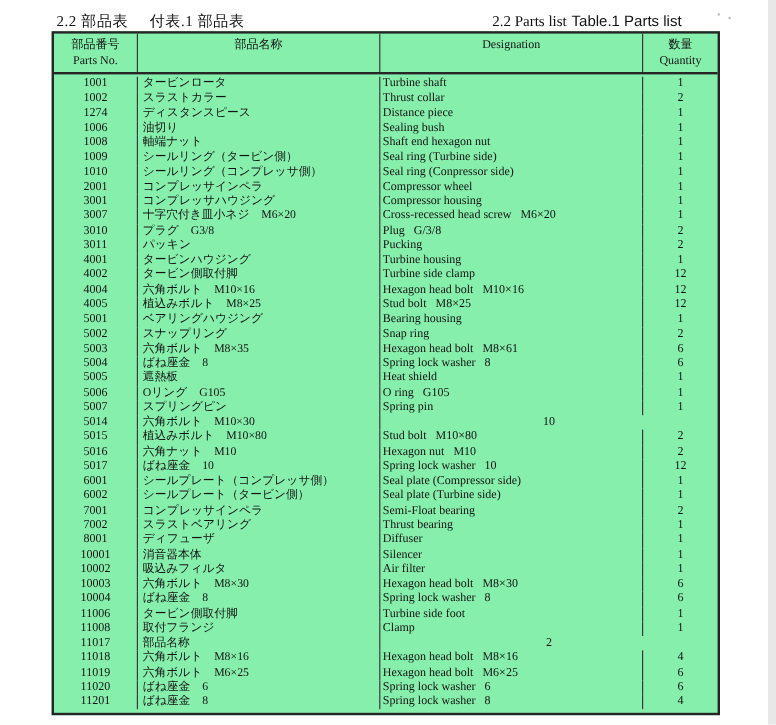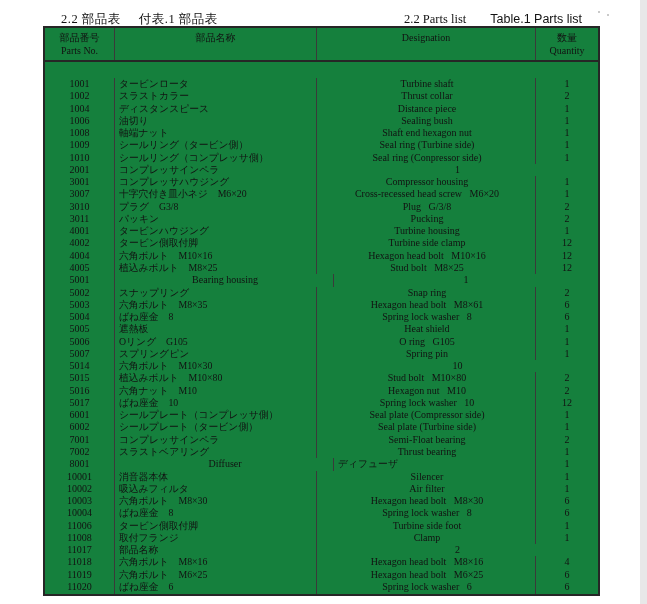--- a/index.html
+++ b/index.html
@@ -3,41 +3,41 @@
 <meta charset="utf-8">
 <style>
   html,body{margin:0;padding:0;}
   body{width:647px;height:604px;background:#ffffff;font-family:"Liberation Serif",serif;color:#121212;}
   .page{position:relative;width:647px;height:604px;background:#ffffff;overflow:hidden;}
   .edge-strip{position:absolute;top:0;right:0;width:7px;height:604px;background:#e8e8e8;}
   .dust{position:absolute;width:2px;height:2px;background:#b9b9b9;border-radius:50%;}
   .dust.d1{left:598px;top:11px;}
   .dust.d2{left:607px;top:14px;}
 
-  .titlebar{position:absolute;left:61px;top:9px;width:521px;display:flex;justify-content:space-between;align-items:baseline;gap:18px;}
+  .titlebar{position:absolute;left:47px;top:9px;width:521px;display:flex;justify-content:space-between;align-items:baseline;gap:18px;}
   .title-jp{font-size:12.5px;letter-spacing:0.5px;white-space:pre;}
   .title-jp .gap{display:inline-block;width:18px;}
   .title-en{white-space:pre;}
   .title-en .en-serif{font-family:"Liberation Serif",serif;font-size:12.5px;margin-top:48px;}
-  .title-en .en-sans{font-family:"Liberation Sans",sans-serif;font-size:12.5px;margin-left:24px;}
+  .title-en .en-sans{font-family:"Liberation Sans",sans-serif;font-size:12.5px;margin-left:4px;}
 
   .ptable{position:absolute;left:43px;top:26px;width:557px;height:570px;box-sizing:border-box;
-          border:2px solid #262626;display:flex;flex-direction:column;background:#15803d;}
+          border:2px solid #262626;display:flex;flex-direction:column;background:#86efac;}
   .thead{display:flex;border-bottom:2px solid #262626;height:34px;box-sizing:border-box;flex:0 0 34px;}
   .th{box-sizing:border-box;text-align:center;font-size:10px;line-height:13px;padding-top:3px;}
   .c1{width:70px;border-right:1px solid #3a3a3a;}
   .c2{width:202px;border-right:1px solid #3a3a3a;}
   .c3{width:219px;border-right:1px solid #3a3a3a;}
   .c4{flex:1;}
-  .tbody{flex:1;overflow:hidden;padding-top:16px;}
+  .tbody{flex:1;overflow:hidden;padding-top:2px;}
   .tr{display:flex;height:12.28px;}
   .td{box-sizing:border-box;font-size:10px;line-height:12.2px;white-space:pre;overflow:hidden;}
   .td.c1{text-align:center;}
   .td.c2{padding-left:4px;font-size:9.8px;}
-  .td.c3{padding-left:2px;text-align:center;}
+  .td.c3{padding-left:2px;}
   .td.c4{text-align:center;}
 </style>
 </head>
 <body>
 
 <div class="page">
 
   <div class="titlebar">
     <div class="title-jp"><span>2.2 部品表</span><span class="gap"></span><span>付表.1 部品表</span></div>
     <div class="title-en"><span class="en-serif">2.2 Parts list</span><span class="en-sans">Table.1 Parts list</span></div>
@@ -63,21 +63,21 @@
     <div class="td c3">Turbine shaft</div>
     <div class="td c4">1</div>
   </div>
         <div class="tr">
     <div class="td c1">1002</div>
     <div class="td c2">スラストカラー</div>
     <div class="td c3">Thrust collar</div>
     <div class="td c4">2</div>
   </div>
         <div class="tr">
-    <div class="td c1">1004</div>
+    <div class="td c1">1274</div>
     <div class="td c2">ディスタンスピース</div>
     <div class="td c3">Distance piece</div>
     <div class="td c4">1</div>
   </div>
         <div class="tr">
     <div class="td c1">1006</div>
     <div class="td c2">油切り</div>
     <div class="td c3">Sealing bush</div>
     <div class="td c4">1</div>
   </div>
@@ -95,20 +95,21 @@
   </div>
         <div class="tr">
     <div class="td c1">1010</div>
     <div class="td c2">シールリング（コンプレッサ側）</div>
     <div class="td c3">Seal ring (Conpressor side)</div>
     <div class="td c4">1</div>
   </div>
         <div class="tr">
     <div class="td c1">2001</div>
     <div class="td c2">コンプレッサインペラ</div>
+    <div class="td c3">Compressor wheel</div>
     <div class="td c4">1</div>
   </div>
         <div class="tr">
     <div class="td c1">3001</div>
     <div class="td c2">コンプレッサハウジング</div>
     <div class="td c3">Compressor housing</div>
     <div class="td c4">1</div>
   </div>
         <div class="tr">
     <div class="td c1">3007</div>
@@ -147,20 +148,21 @@
     <div class="td c4">12</div>
   </div>
         <div class="tr">
     <div class="td c1">4005</div>
     <div class="td c2">植込みボルト　M8×25</div>
     <div class="td c3">Stud bolt   M8×25</div>
     <div class="td c4">12</div>
   </div>
         <div class="tr">
     <div class="td c1">5001</div>
+    <div class="td c2">ベアリングハウジング</div>
     <div class="td c3">Bearing housing</div>
     <div class="td c4">1</div>
   </div>
         <div class="tr">
     <div class="td c1">5002</div>
     <div class="td c2">スナップリング</div>
     <div class="td c3">Snap ring</div>
     <div class="td c4">2</div>
   </div>
         <div class="tr">
@@ -235,22 +237,22 @@
     <div class="td c4">2</div>
   </div>
         <div class="tr">
     <div class="td c1">7002</div>
     <div class="td c2">スラストベアリング</div>
     <div class="td c3">Thrust bearing</div>
     <div class="td c4">1</div>
   </div>
         <div class="tr">
     <div class="td c1">8001</div>
+    <div class="td c2">ディフューザ</div>
     <div class="td c3">Diffuser</div>
-    <div class="td c2">ディフューザ</div>
     <div class="td c4">1</div>
   </div>
         <div class="tr">
     <div class="td c1">10001</div>
     <div class="td c2">消音器本体</div>
     <div class="td c3">Silencer</div>
     <div class="td c4">1</div>
   </div>
         <div class="tr">
     <div class="td c1">10002</div>

